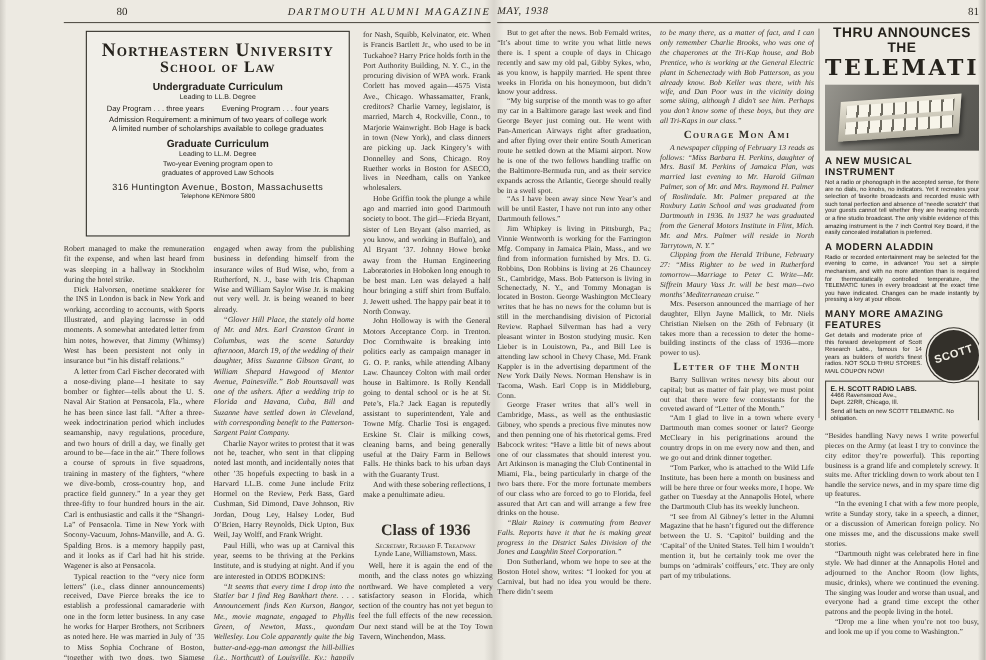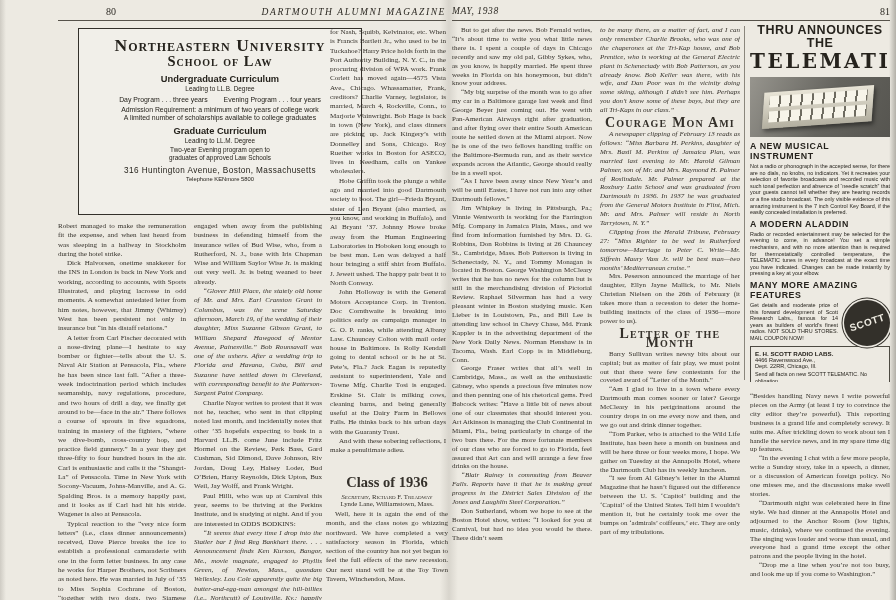--- a/index.html
+++ b/index.html
@@ -14,21 +14,21 @@
   .pageno { font-size:10px; color:#2c2923; }
   .masthead { font-style:italic; font-size:9.5px; letter-spacing:1.6px; color:#2c2923; }
   .issuedate { font-style:italic; font-size:9.5px; letter-spacing:.6px; color:#2c2923; }
   .rule { height:1px; background:#56524a; }
   .vrule { width:1px; background:#8a867c; }
   
   .col { text-align:justify; font-size:7.1px; line-height:9.3px; overflow:hidden; }
   .col p { margin:0; text-indent:9px; }
   .col p.cont { text-indent:0; }
   .col p.em { font-style:italic; }
-  .subhead { text-align:center; font-variant:small-caps; letter-spacing:1.2px; font-size:14px; margin:4px 0 2px; font-weight:bold; text-indent:0 !important; }
+  .subhead { text-align:center; font-variant:small-caps; letter-spacing:1.2px; font-size:10px; margin:4px 0 2px; font-weight:bold; text-indent:0 !important; }
   
   .class-h { font-size:14.5px; text-align:center; margin:0 0 2px;font-weight:bold; }
   .class-sec { font-size:6.8px; text-align:center; font-variant:small-caps; }
   .class-sec .it { font-style:italic; }
   .class-addr { font-size:6.8px; text-align:center; margin-bottom:3px; }
   
   .law-ad {
     border:1.6px solid #33302a; background:rgba(255,255,255,0.25);
     text-align:center; font-family:"Liberation Sans", sans-serif; color:#26231d;
     padding-top:7px; box-sizing:border-box;
@@ -75,21 +75,21 @@
 <div class="abs" style="left:0;top:0;width:896px;height:600px;">
 
   <div class="abs pageno" style="left:58px;top:6px;margin-left:48px;">80</div>
   <div class="abs masthead" style="left:150px;top:7px;width:296px;text-align:right;">DARTMOUTH ALUMNI MAGAZINE</div>
   <div class="abs rule" style="left:58px;top:20px;width:388px;"></div>
 
   <div class="abs issuedate" style="left:452px;top:6px;">MAY, 1938</div>
   <div class="abs pageno" style="left:862px;top:6px;width:28px;text-align:right;">81</div>
   <div class="abs rule" style="left:452px;top:20px;width:438px;"></div>
 
-  <div class="abs law-ad" style="left:78px;top:28px;width:284px;height:187px;">
+  <div class="abs law-ad" style="left:78px;top:28px;width:240px;height:187px;">
     <div class="law-name1">Northeastern University</div>
     <div class="law-name2">School of Law</div>
     <div class="law-h">Undergraduate Curriculum</div>
     <div class="law-sub">Leading to LL.B. Degree</div>
     <div class="law-line">
       <span>Day Program . . . three years</span><span class="gap"></span><span>Evening Program . . . four years</span>
     </div>
     <div class="law-line" style="margin-top:3px;">Admission Requirement: a minimum of two years of college work</div>
     <div class="law-line" style="margin-top:1px;">A limited number of scholarships available to college graduates</div>
     <div class="law-h">Graduate Curriculum</div>

